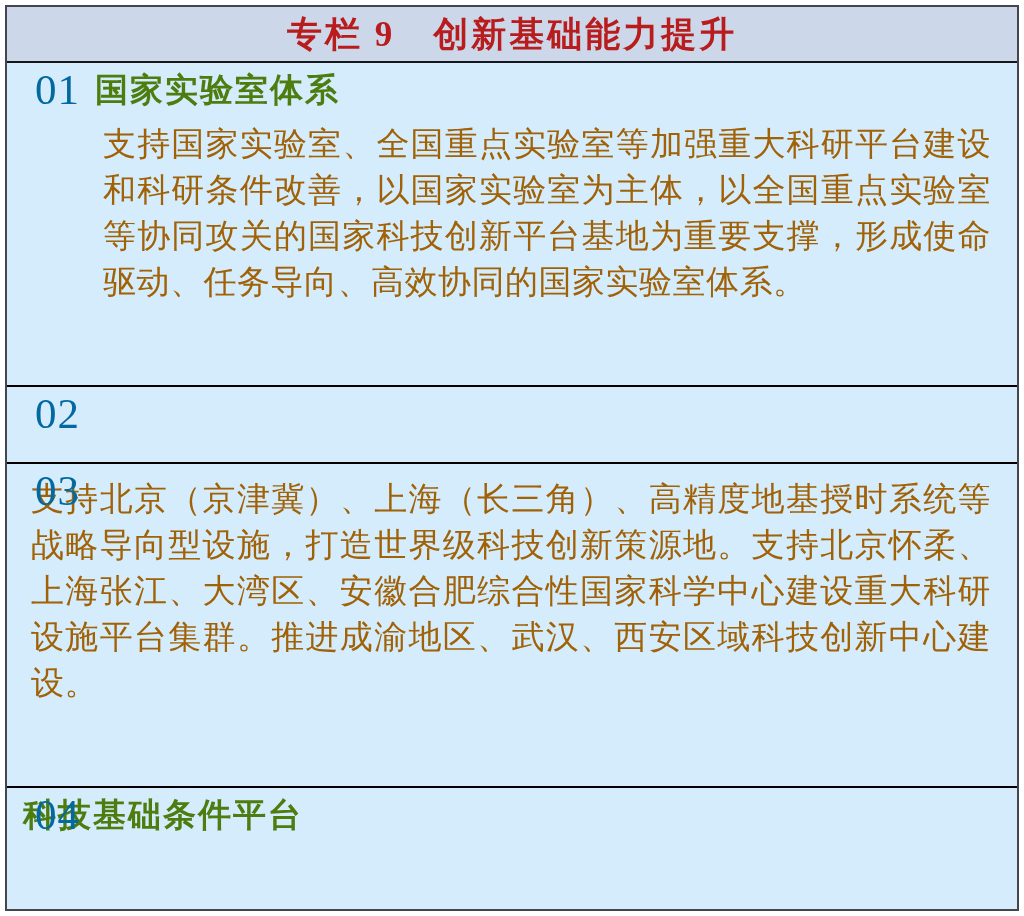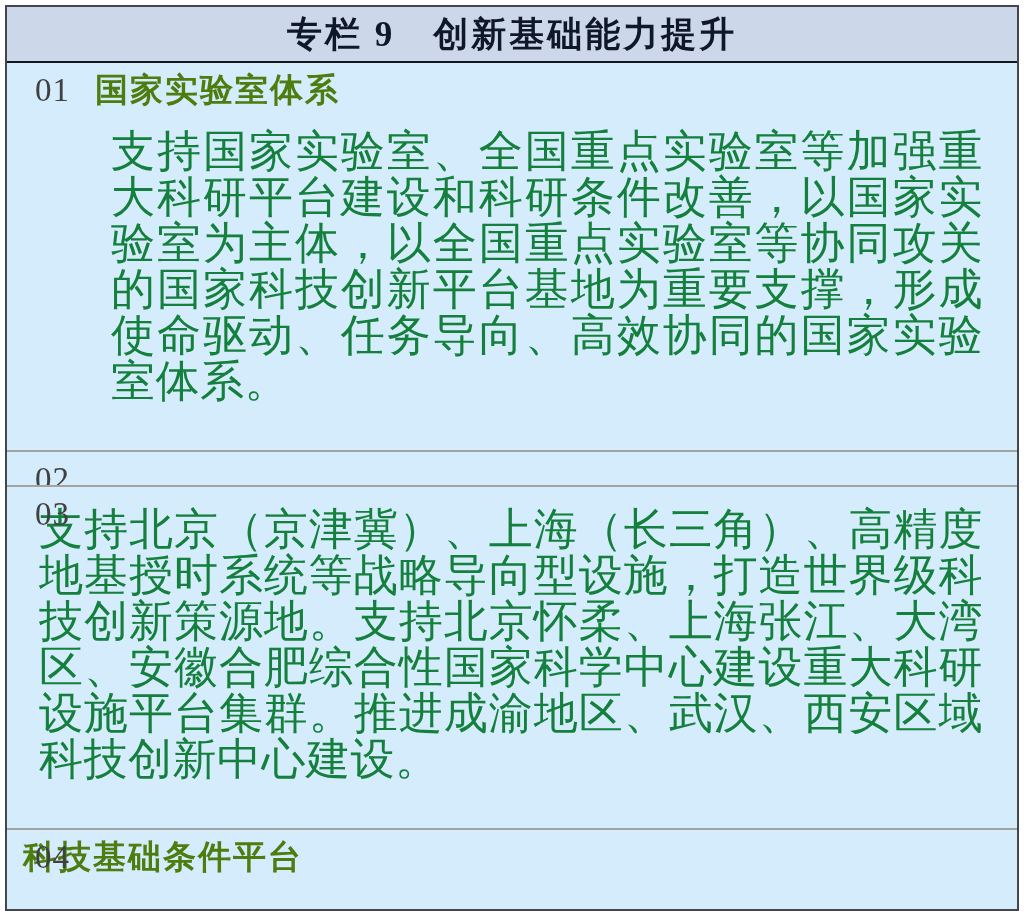--- a/index.html
+++ b/index.html
@@ -34,63 +34,63 @@
     border-bottom: 2px solid #14161c;
     height: 54px;
     flex: 0 0 auto;
     display: flex;
     align-items: center;
     justify-content: center;
   }
   .panel-title {
     font-size: 35px;
     font-weight: 700;
-    color: #0f172a;
+    color: #b91c1c;
     letter-spacing: 3px;
     white-space: pre;
   }
   .sections {
     flex: 1 1 auto;
     display: flex;
     flex-direction: column;
   }
   .section {
     position: relative;
     padding: 4px 18px 6px 88px;
     background: #d4ecfb;
     flex: 1 0 auto;
   }
   .section + .section {
-    border-top: 2px solid #a3a3a3;
+    border-top: 2px solid #000000;
     padding-left: 16px;
   }
   .section-num {
     position: absolute;
     left: 28px;
     top: 4px;
-    font-size: 33px;
+    font-size: 43px;
     line-height: 46px;
-    color: #404040;
+    color: #0369a1;
     letter-spacing: 1px;
   }
   .section-heading {
     font-size: 33px;
     line-height: 46px;
     font-weight: 700;
     color: #4d7c0f;
     letter-spacing: 2px;
   }
   .section-body {
-    font-size: 44px;
+    font-size: 33px;
     line-height: 46px;
-    color: #15803d;
+    color: #a16207;
     text-align: justify;
     text-justify: inter-ideograph;
     letter-spacing: 0.5px;
-    margin: 16px;
+    margin: 8px;
   }
 </style>
 </head>
 <body>
 
 <div class="page">
   <div class="panel">
 
     <div class="panel-header">
       <div class="panel-title">专栏 9　创新基础能力提升</div>

